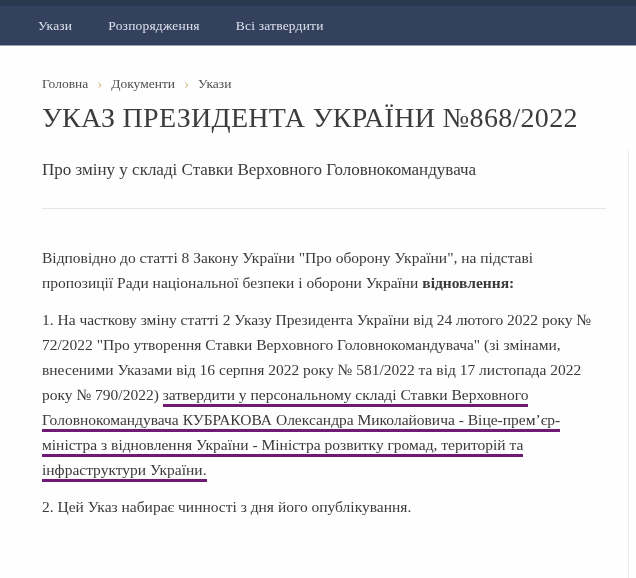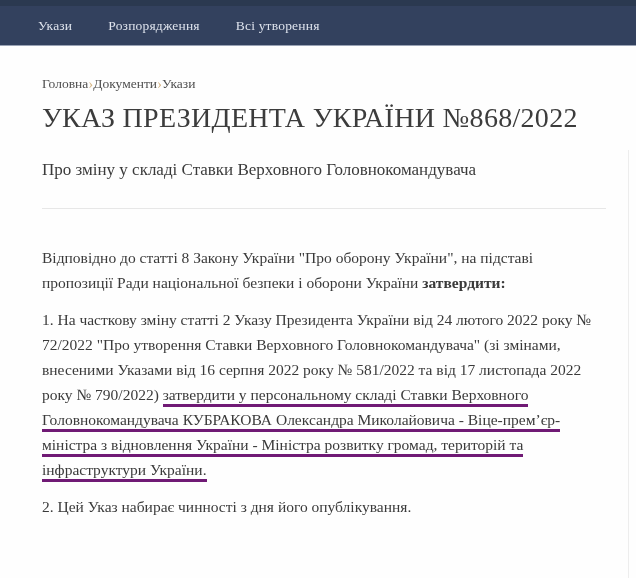--- a/index.html
+++ b/index.html
@@ -35,20 +35,21 @@
   .content {
     padding: 0 30px 0 42px;
   }
 
   .breadcrumb {
     margin-top: 30px;
     font-size: 13.5px;
     color: #4f4f4f;
     display: flex;
     align-items: center;
+    gap: 9px;
   }
   .breadcrumb a { color: #4f4f4f; text-decoration: none; cursor: pointer; }
   .breadcrumb .sep { color: #d8b888; font-size: 15px; line-height: 1; }
 
   h1.doc-title {
     margin-top: 10px;
     font-size: 28px;
     font-weight: normal;
     color: #3c3c3c;
     letter-spacing: 0.3px;
@@ -92,41 +93,41 @@
     width: 1px;
     background: #ededed;
   }
 </style>
 </head>
 <body>
 
 <nav class="topnav">
   <a>Укази</a>
   <a>Розпорядження</a>
-  <a>Всі утворення</a>
+  <a>Всі затвердити</a>
 </nav>
 
 <div class="content">
 
   <div class="breadcrumb">
     <a>Головна</a>
     <span class="sep">›</span>
     <a>Документи</a>
     <span class="sep">›</span>
     <span>Укази</span>
   </div>
 
   <h1 class="doc-title">УКАЗ ПРЕЗИДЕНТА УКРАЇНИ №868/2022</h1>
 
   <h2 class="doc-subtitle">Про зміну у складі Ставки Верховного Головнокомандувача</h2>
 
   <hr class="divider">
 
   <div class="doc-body">
-    <p><span>Відповідно до статті 8 Закону України "Про оборону України", на підставі пропозиції Ради національної безпеки і оборони України </span><b>затвердити:</b></p>
+    <p><span>Відповідно до статті 8 Закону України "Про оборону України", на підставі пропозиції Ради національної безпеки і оборони України </span><b>відновлення:</b></p>
 
     <p><span>1. На часткову зміну статті 2 Указу Президента України від 24 лютого 2022 року № 72/2022 "Про утворення Ставки Верховного Головнокомандувача" (зі змінами, внесеними Указами від 16 серпня 2022 року № 581/2022 та від 17 листопада 2022 року № 790/2022) </span><span class="u-red">затвердити у персональному складі Ставки Верховного Головнокомандувача КУБРАКОВА Олександра Миколайовича - Віце-прем’єр-міністра з відновлення України - Міністра розвитку громад, територій та інфраструктури України.</span></p>
 
     <p>2. Цей Указ набирає чинності з дня його опублікування.</p>
 
 
   </div>
 
 </div>
 

